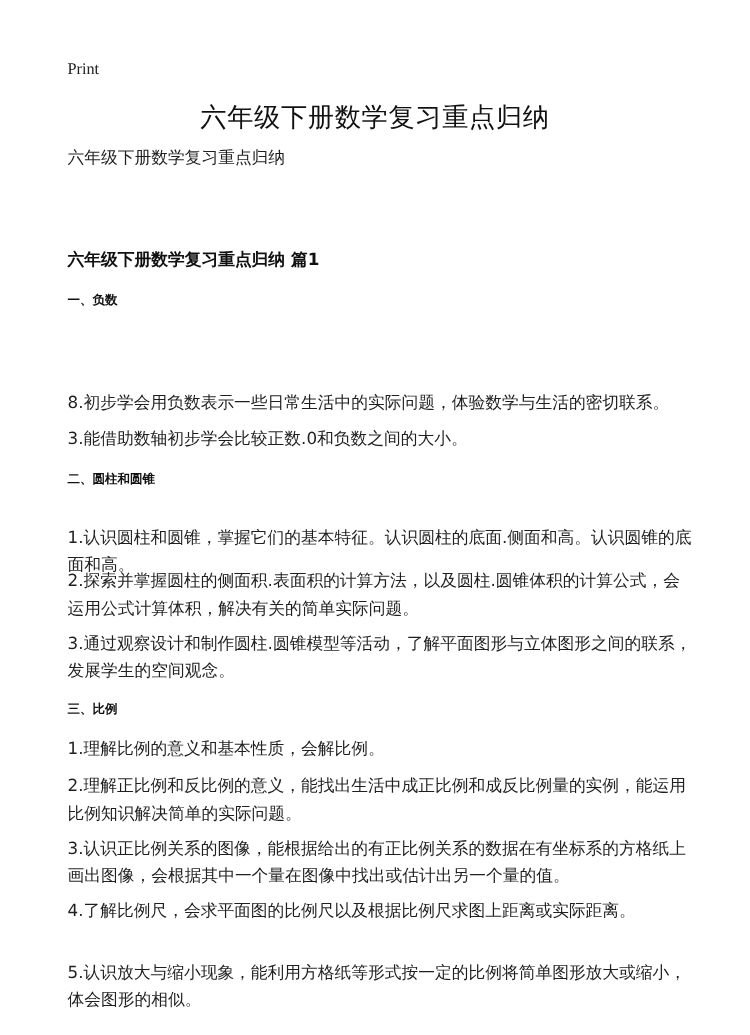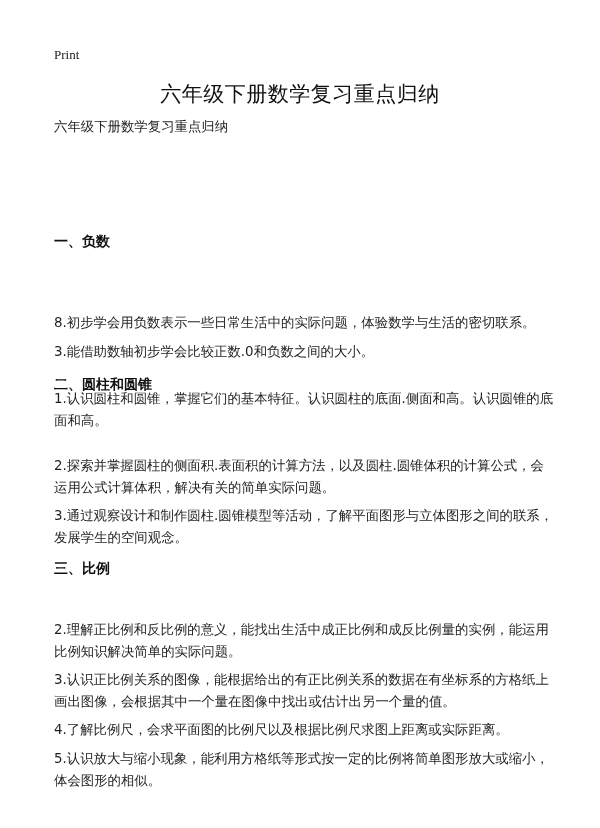--- a/index.html
+++ b/index.html
@@ -13,38 +13,40 @@
     position: absolute; left: 54px; top: 47px;
     font-family: "Liberation Serif", "DejaVu Serif", serif;
     font-size: 13px; color: #222;
   }
   .title {
     position: absolute; left: 0; top: 80px; width: 600px; text-align: center;
     font-size: 21px; color: #111; letter-spacing: 0.5px;
   }
   .block { position: absolute; left: 54px; width: 500px; font-size: 13.4px; line-height: 22px; color: #1f1f1f; }
   .bold { font-weight: bold; color: #111; }
-  .h { font-size: 14px; }
+  .h { font-size: 10px; }
 </style>
 </head>
 <body>
 
 <div class="page">
   <div class="print-label">Print</div>
   <div class="title">六年级下册数学复习重点归纳</div>
 
   <div class="block" style="top:116px;">六年级下册数学复习重点归纳</div>
+  <div class="block bold" style="top:198px;">六年级下册数学复习重点归纳 篇1</div>
 
   <div class="block bold h" style="top:230px;">一、负数</div>
   <div class="block" style="top:312px;">8.初步学会用负数表示一些日常生活中的实际问题，体验数学与生活的密切联系。</div>
   <div class="block" style="top:341px;">3.能借助数轴初步学会比较正数.0和负数之间的大小。</div>
 
   <div class="block bold h" style="top:373px;">二、圆柱和圆锥</div>
-  <div class="block" style="top:388px;">1.认识圆柱和圆锥，掌握它们的基本特征。认识圆柱的底面.侧面和高。认识圆锥的底面和高。</div>
+  <div class="block" style="top:420px;">1.认识圆柱和圆锥，掌握它们的基本特征。认识圆柱的底面.侧面和高。认识圆锥的底面和高。</div>
   <div class="block" style="top:455px;">2.探索并掌握圆柱的侧面积.表面积的计算方法，以及圆柱.圆锥体积的计算公式，会运用公式计算体积，解决有关的简单实际问题。</div>
   <div class="block" style="top:505px;">3.通过观察设计和制作圆柱.圆锥模型等活动，了解平面图形与立体图形之间的联系，发展学生的空间观念。</div>
 
   <div class="block bold h" style="top:557px;">三、比例</div>
+  <div class="block" style="top:589px;">1.理解比例的意义和基本性质，会解比例。</div>
   <div class="block" style="top:619px;">2.理解正比例和反比例的意义，能找出生活中成正比例和成反比例量的实例，能运用比例知识解决简单的实际问题。</div>
   <div class="block" style="top:669px;">3.认识正比例关系的图像，能根据给出的有正比例关系的数据在有坐标系的方格纸上画出图像，会根据其中一个量在图像中找出或估计出另一个量的值。</div>
   <div class="block" style="top:719px;">4.了解比例尺，会求平面图的比例尺以及根据比例尺求图上距离或实际距离。</div>
-  <div class="block" style="top:748px;">5.认识放大与缩小现象，能利用方格纸等形式按一定的比例将简单图形放大或缩小，体会图形的相似。</div>
+  <div class="block" style="top:768px;">5.认识放大与缩小现象，能利用方格纸等形式按一定的比例将简单图形放大或缩小，体会图形的相似。</div>
 </div>
 
 </body></html>

